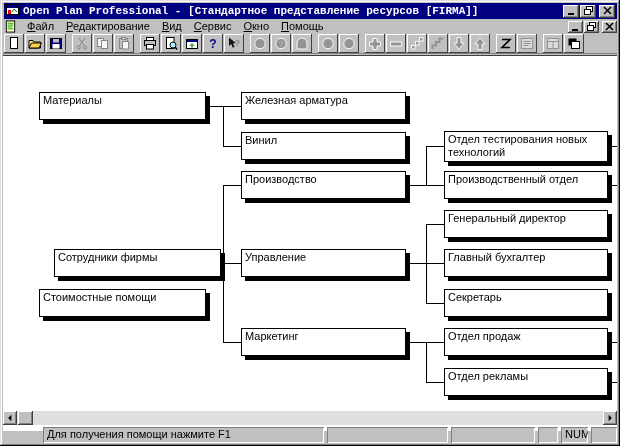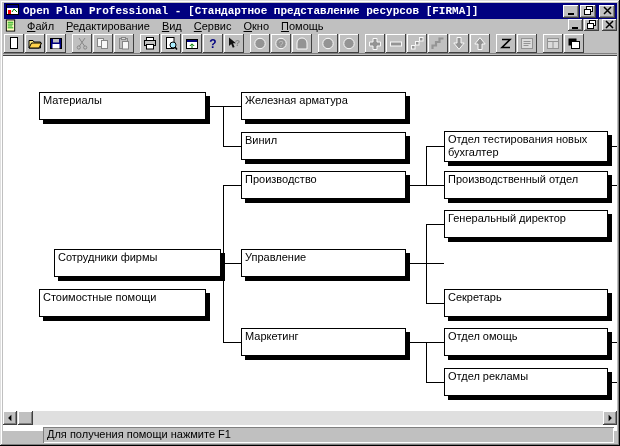--- a/index.html
+++ b/index.html
@@ -14,21 +14,21 @@
   .titlebar{position:absolute;top:3px;left:4px;right:3px;height:16px;background:#000080;
     display:flex;align-items:center;padding:8px 2px;font-family:Liberation Mono, monospace;}
   .titlebar .title-text{flex:1;color:#fff;font-weight:bold;font-size:11px;white-space:nowrap;
     overflow:hidden;margin-left:3px;letter-spacing:0;}
   .winbtn{width:16px;height:13px;background:#c0c0c0;margin-left:1px;padding:0;
     box-shadow:inset -1px -1px #404040,inset 1px 1px #fff,inset -2px -2px #808080;
     display:flex;align-items:center;justify-content:center;border:0;}
   .winbtn.close{margin-left:3px;}
   .winbtn svg{display:block;}
   
-  .menubar{position:absolute;top:19px;left:3px;right:3px;height:14px;display:flex;align-items:flex-start;}
+  .menubar{position:absolute;top:19px;left:3px;right:3px;height:14px;display:flex;align-items:flex-end;}
   .mdi-doc{width:14px;height:13px;margin:0 3px 0 1px;display:flex;align-items:center;}
   .menu-item{padding:0 6px;height:14px;line-height:14px;white-space:nowrap;}
   .menubar .spacer{flex:1;}
   .menubar .winbtn{width:15px;height:12px;}
   
   .toolbar{position:absolute;top:33px;left:3px;right:3px;height:21px;display:flex;align-items:center;
     border-bottom:1px solid #808080;padding-left:1px;}
   .tbtn{width:20px;height:19px;background:#c0c0c0;margin-right:1px;padding:0;border:0;
     box-shadow:inset -1px -1px #404040,inset 1px 1px #fff;
     display:flex;align-items:center;justify-content:center;}
@@ -304,39 +304,47 @@
       <div class="edge h" style="left: 609px; top: 286px; width: 7px;"></div>
       <div class="edge h" style="left: 609px; top: 326px; width: 7px;"></div>
       <div class="node" style="left: 36px; top: 36px; width: 167px; height: 28px;"><span>Материалы</span></div>
       <div class="node" style="left: 36px; top: 193px; width: 167px; height: 28px; margin-left: 15px;"><span>Сотрудники фирмы</span></div>
       <div class="node" style="left: 36px; top: 233px; width: 167px; height: 28px;"><span>Стоимостные помощи</span></div>
       <div class="node" style="left: 238px; top: 36px; width: 165px; height: 28px;"><span>Железная арматура</span></div>
       <div class="node" style="left: 238px; top: 76px; width: 165px; height: 28px;"><span>Винил</span></div>
       <div class="node" style="left: 238px; top: 115px; width: 165px; height: 28px;"><span>Производство</span></div>
       <div class="node" style="left: 238px; top: 193px; width: 165px; height: 28px;"><span>Управление</span></div>
       <div class="node" style="left: 238px; top: 272px; width: 165px; height: 28px;"><span>Маркетинг</span></div>
-      <div class="node" style="left: 441px; top: 75px; width: 164px; height: 31px;"><span>Отдел тестирования новых бухгалтер</span></div>
+      <div class="node" style="left: 441px; top: 75px; width: 164px; height: 31px;"><span>Отдел тестирования новых технологий</span></div>
       <div class="node" style="left: 441px; top: 115px; width: 164px; height: 28px;"><span>Производственный отдел</span></div>
       <div class="node" style="left: 441px; top: 154px; width: 164px; height: 28px;"><span>Генеральный директор</span></div>
+      <div class="node" style="left: 441px; top: 193px; width: 164px; height: 28px;"><span>Главный бухгалтер</span></div>
       <div class="node" style="left: 441px; top: 233px; width: 164px; height: 28px;"><span>Секретарь</span></div>
-      <div class="node" style="left: 441px; top: 272px; width: 164px; height: 28px;"><span>Отдел омощь</span></div>
+      <div class="node" style="left: 441px; top: 272px; width: 164px; height: 28px;"><span>Отдел продаж</span></div>
       <div class="node" style="left: 441px; top: 312px; width: 164px; height: 28px;"><span>Отдел рекламы</span></div>
     </div>
 
   <div class="hscroll">
     <button class="sbtn left" id="scroll-left">
         <svg width="12" height="12" viewBox="0 0 13 13">
           <path d="M8 3 L4.5 6.5 8 10 z" fill="#000"></path>
         </svg>
       </button>
     <div class="sthumb"></div>
     <button class="sbtn right" id="scroll-right">
         <svg width="12" height="12" viewBox="0 0 13 13">
           <path d="M5 3 L8.5 6.5 5 10 z" fill="#000"></path>
         </svg>
       </button>
   </div>
 
   <div class="statusbar">
     <span class="pane msg">Для получения помощи нажмите F1</span>
+    <span id="status-panes" style="display:flex;">
+        <span class="pane extra" style="width: 121px;"></span>
+        <span class="pane extra" style="width: 84px;"></span>
+        <span class="pane extra" style="width: 20px;"></span>
+        <span class="pane extra" style="width: 27px;">NUM</span>
+        <span class="pane extra last" style="width: 26px;"></span>
+      </span>
   </div>
 
 </div>
 
 </body></html>

